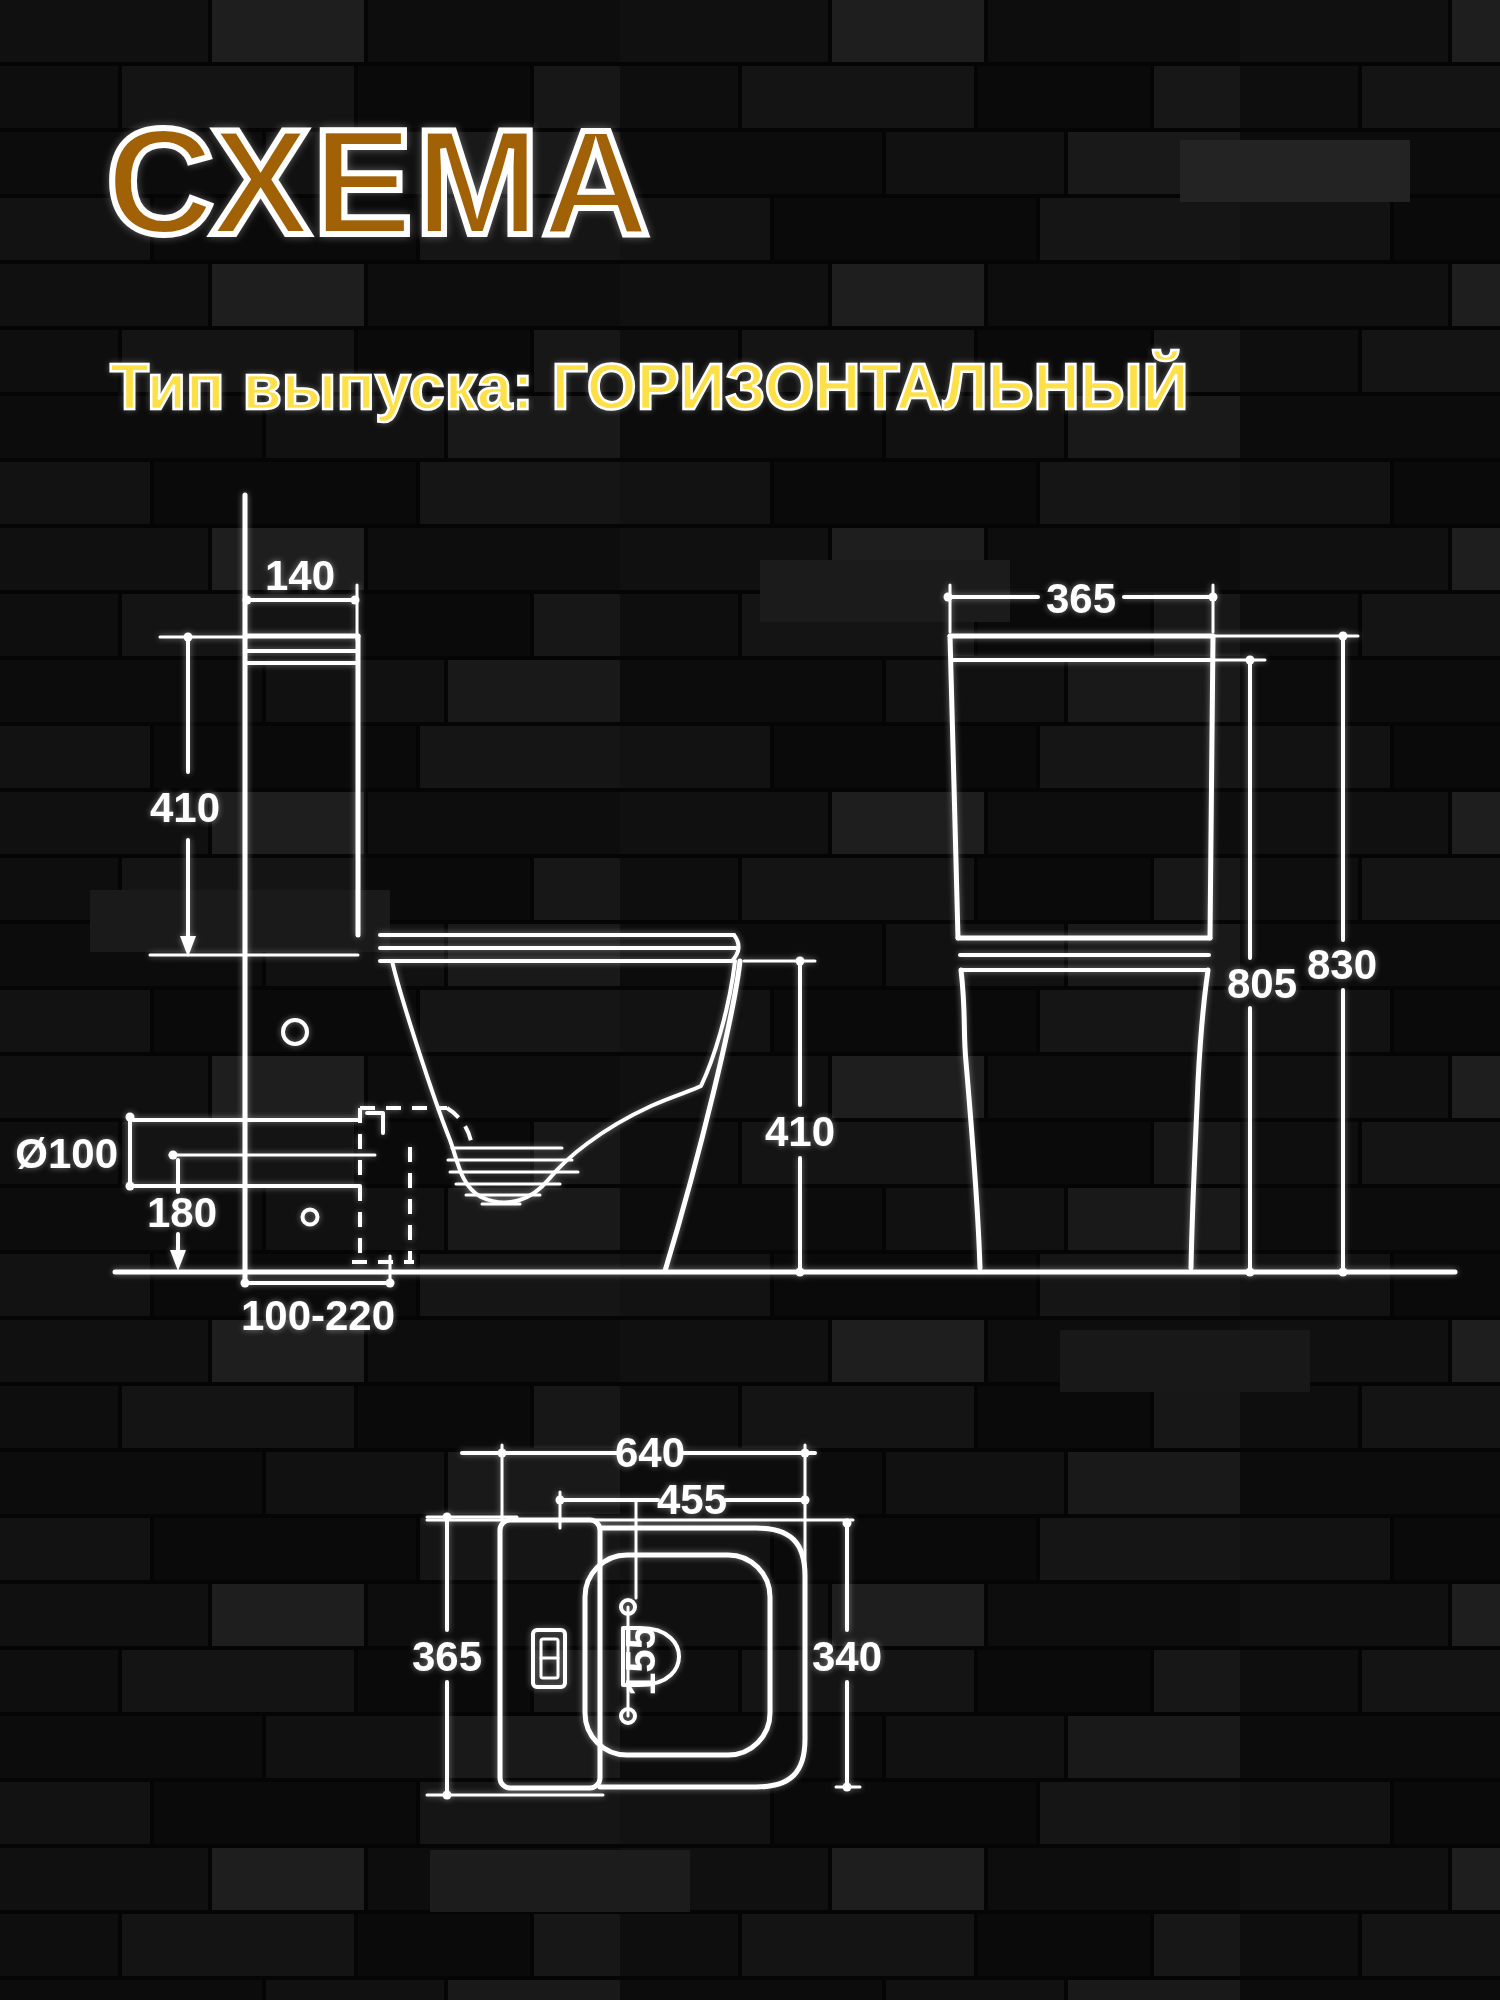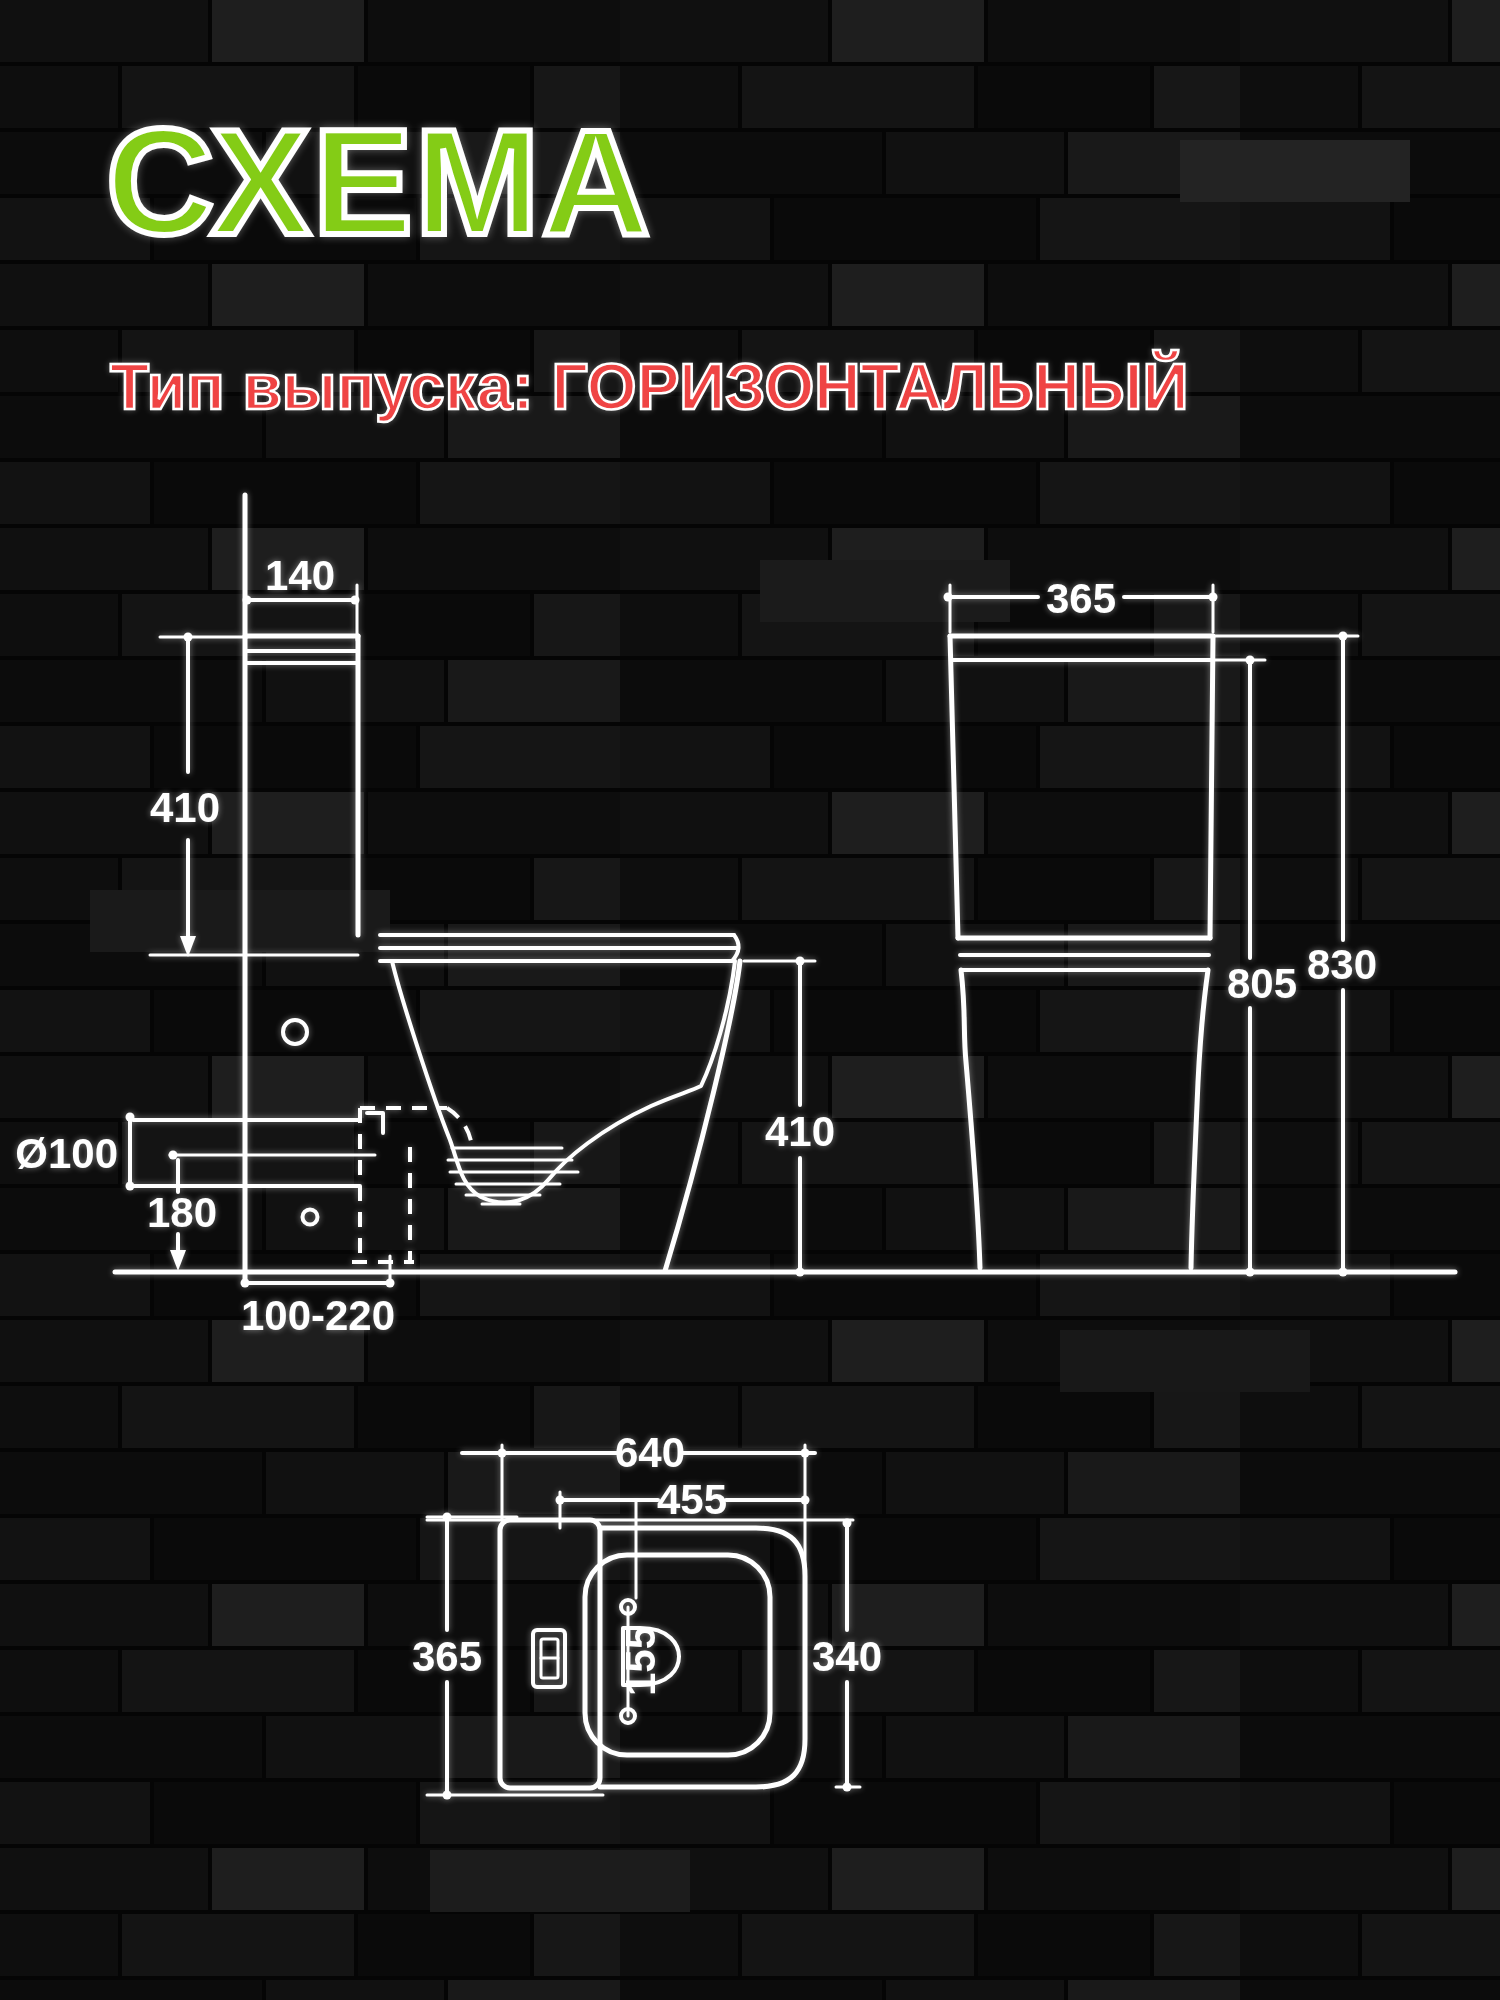--- a/index.html
+++ b/index.html
@@ -4,28 +4,28 @@
 <style>
   html,body{margin:0;padding:0;}
   body{
     width:1500px;height:2000px;position:relative;overflow:hidden;
     background:#060606;
     font-family:"Liberation Sans", sans-serif;
   }
   .bg-svg{position:absolute;inset:0;width:1500px;height:2000px;display:block;}
   .page-title{
     position:absolute;left:106px;top:100px;
-    color:#84cc16;font-size:150px;font-weight:900;line-height:1.1;
+    color:#a16207;font-size:150px;font-weight:900;line-height:1.1;
     letter-spacing:2px;-webkit-text-stroke:6px #ffffff;
     filter:drop-shadow(0 0 4px rgba(255,255,255,0.35));
     white-space:nowrap;
   }
   .page-subtitle{
     position:absolute;left:110px;top:352px;
-    color:#ef4444;font-size:64px;font-weight:800;line-height:1.1;
+    color:#fde047;font-size:64px;font-weight:800;line-height:1.1;
     -webkit-text-stroke:2.5px #ffffff;
     filter:drop-shadow(0 0 3px rgba(255,255,255,0.3));
     white-space:nowrap;
   }
   .drawing-svg{
     position:absolute;inset:0;width:1500px;height:2000px;display:block;
     filter:drop-shadow(0 0 3px rgba(255,255,255,0.45));
   }
   .ol{stroke:#ffffff;stroke-width:5;fill:none;stroke-linecap:round;stroke-linejoin:round;}
   .ol4{stroke:#ffffff;stroke-width:4;fill:none;stroke-linecap:round;stroke-linejoin:round;}

